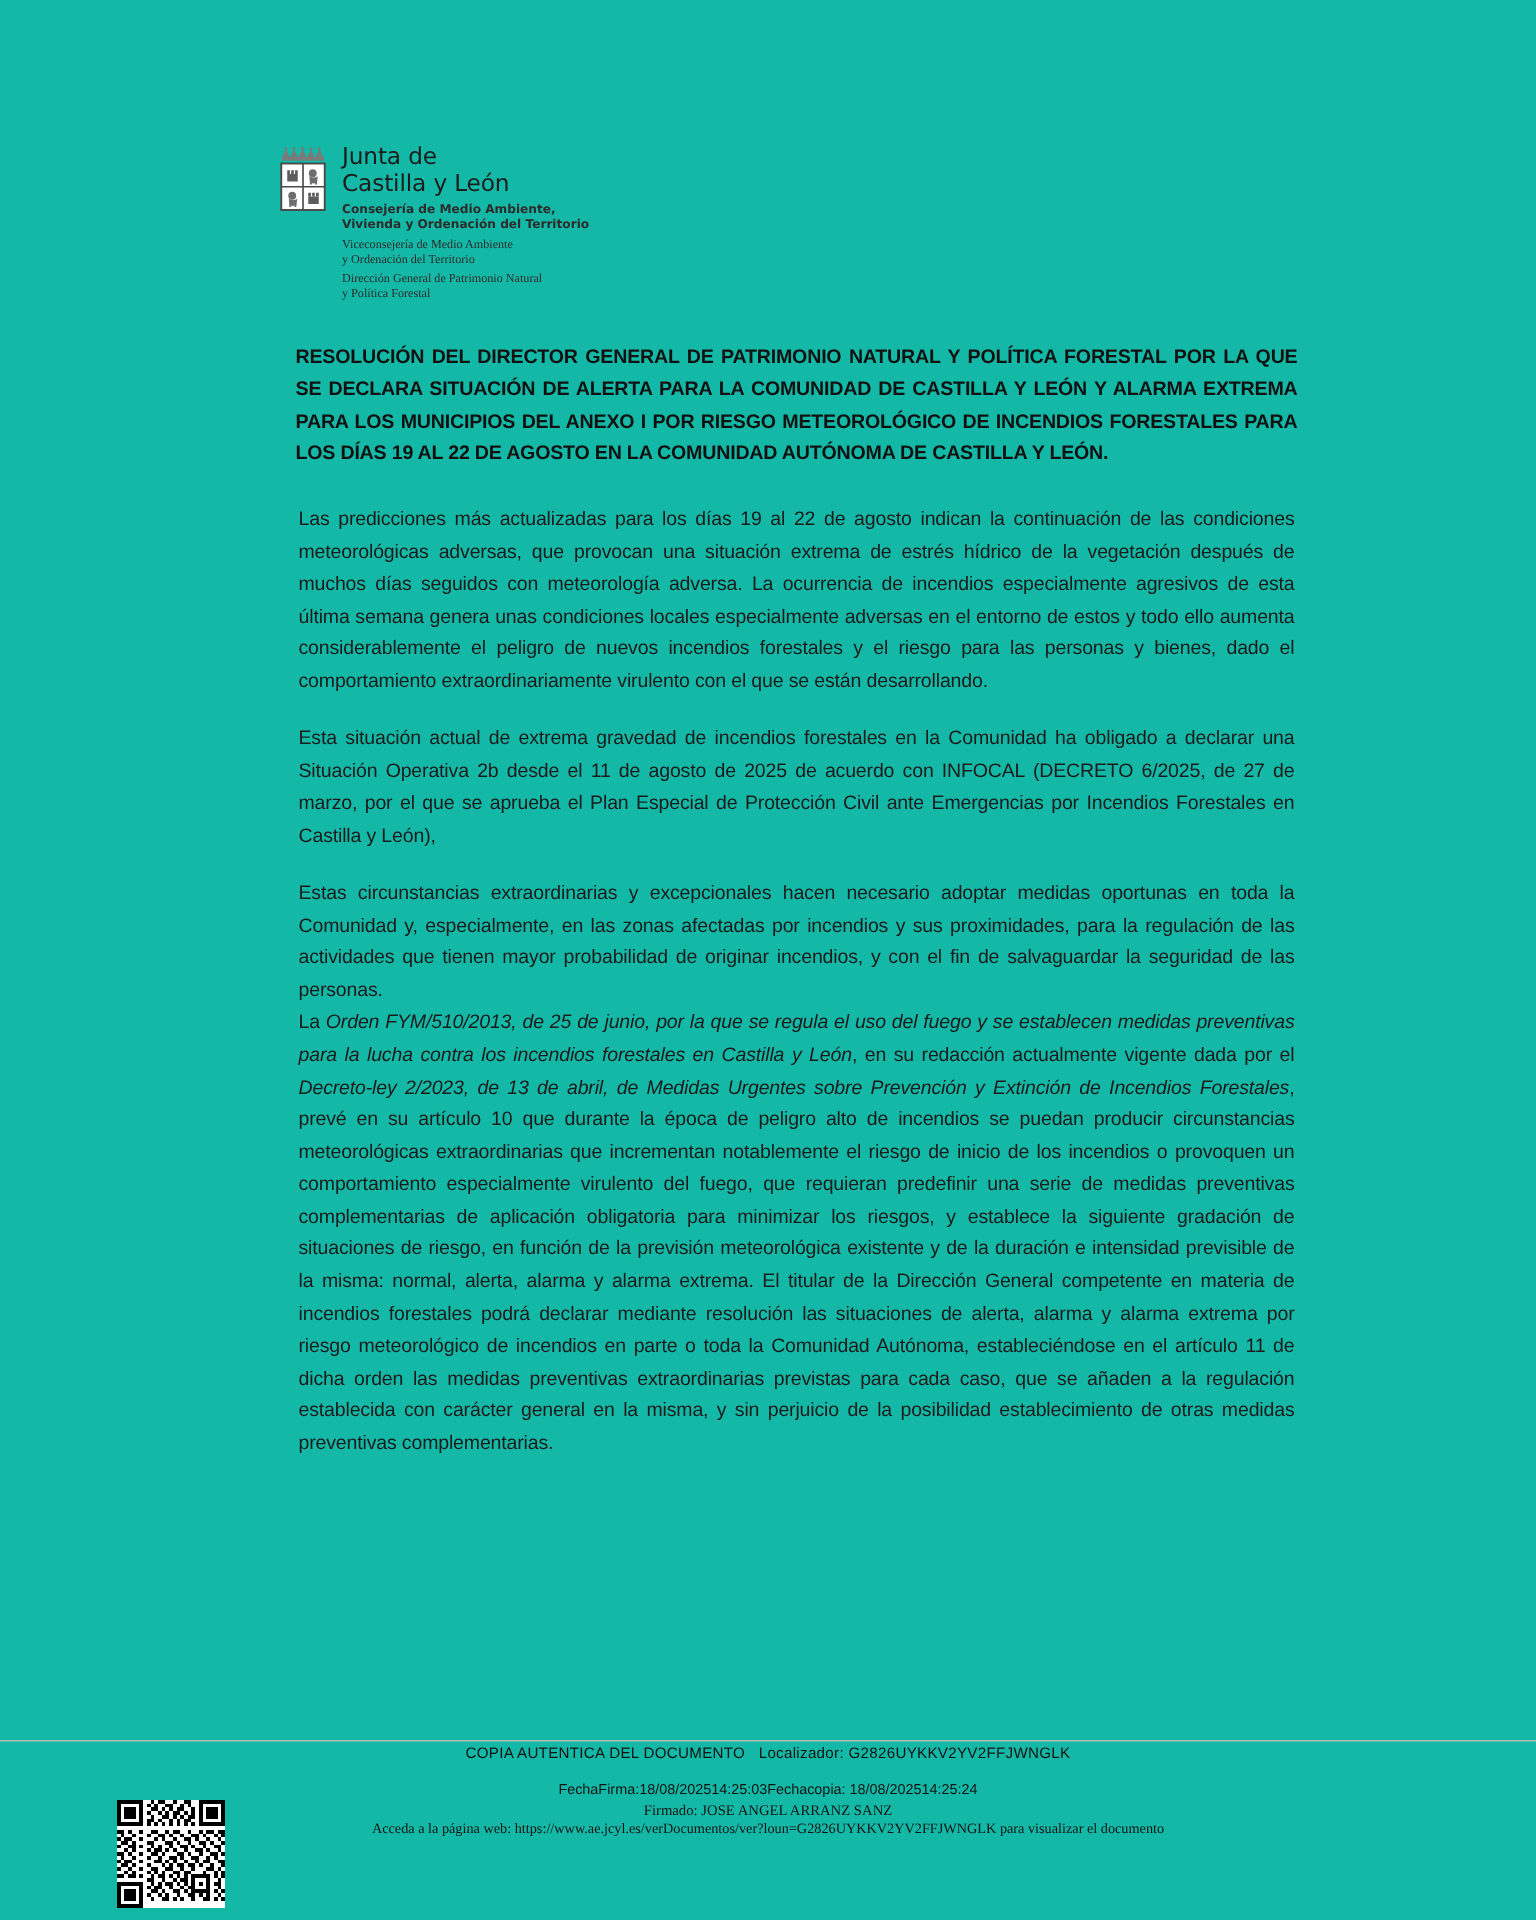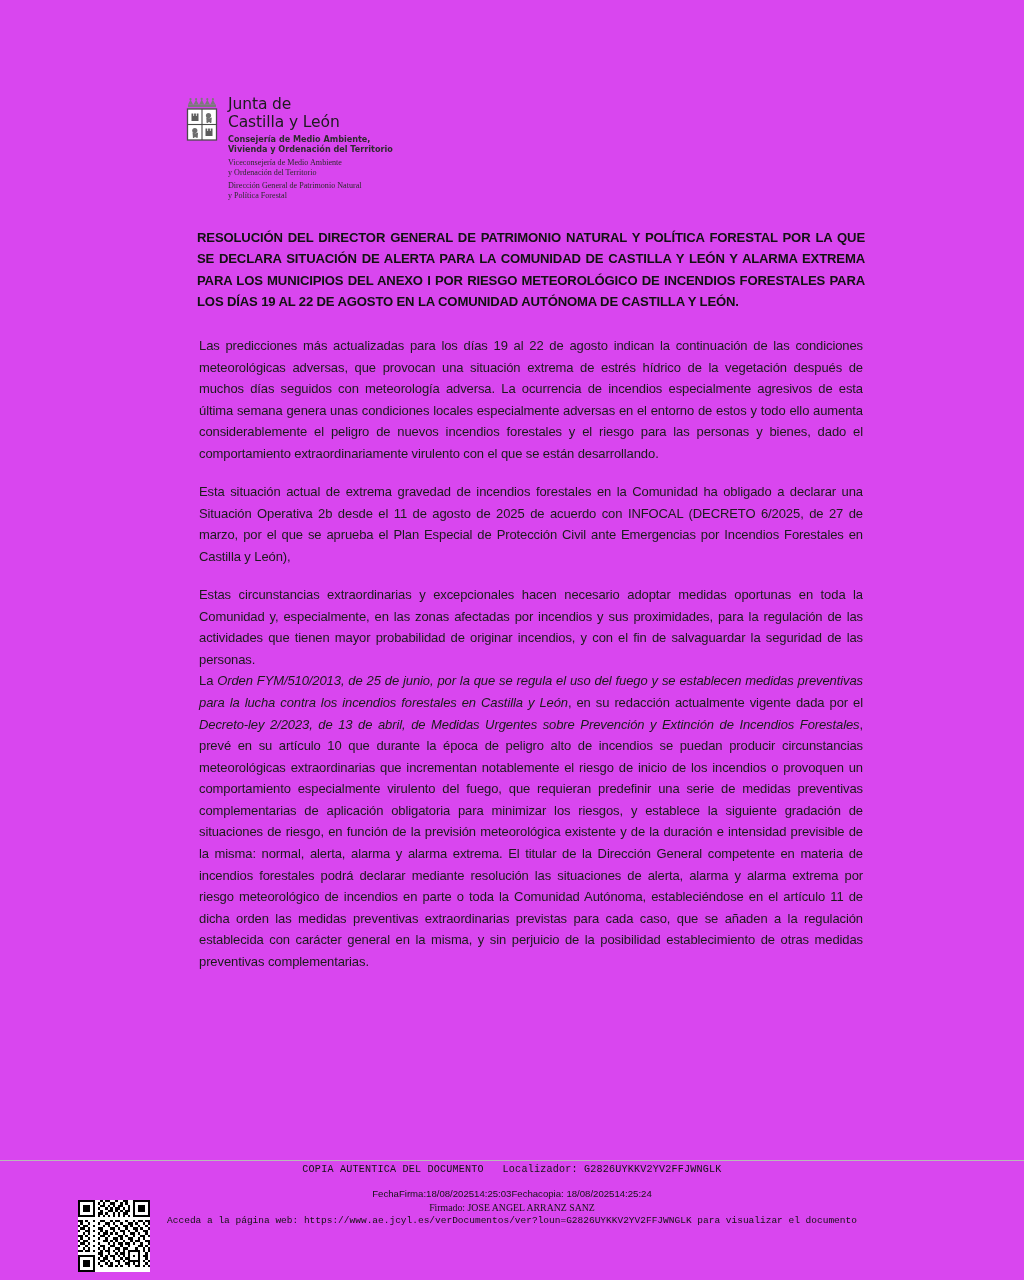--- a/index.html
+++ b/index.html
@@ -12,21 +12,21 @@
     height: 1280px;
     position: relative;
     font-family: "Liberation Sans", sans-serif;
     color: #1a1a1a;
     overflow: hidden;
   }
 
   .page {
     position: absolute;
     inset: 0;
-    background: #d946ef;
+    background: #14b8a6;
   }
 
   
   .letterhead {
     position: absolute;
     left: 183px;
     top: 95px;
     width: 230px;
     display: flex;
     align-items: flex-start;
@@ -124,40 +124,40 @@
   }
   .sig-band {
     position: absolute;
     left: 0;
     right: 0;
     top: 1163px;
     text-align: center;
     color: #131313;
   }
   .sig-line1 {
-    font-family: Liberation Mono, monospace;
+    font-family: Liberation Sans, sans-serif;
     font-size: 10.1px;
     line-height: 13px;
     letter-spacing: 0.2px;
     white-space: pre;
   }
   .sig-line2 {
     font-family: "Liberation Sans", sans-serif;
     font-size: 9.6px;
     line-height: 12.5px;
     white-space: pre;
     margin-top: 12px;
   }
   .sig-line3 {
     font-family: Liberation Serif, serif;
     font-size: 9.8px;
     line-height: 13px;
   }
   .sig-line4 {
-    font-family: Liberation Mono, monospace;
+    font-family: Liberation Serif, serif;
     font-size: 9.5px;
     line-height: 13px;
   }
 
   
   .qr {
     position: absolute;
     left: 78px;
     top: 1200px;
     width: 72px;

